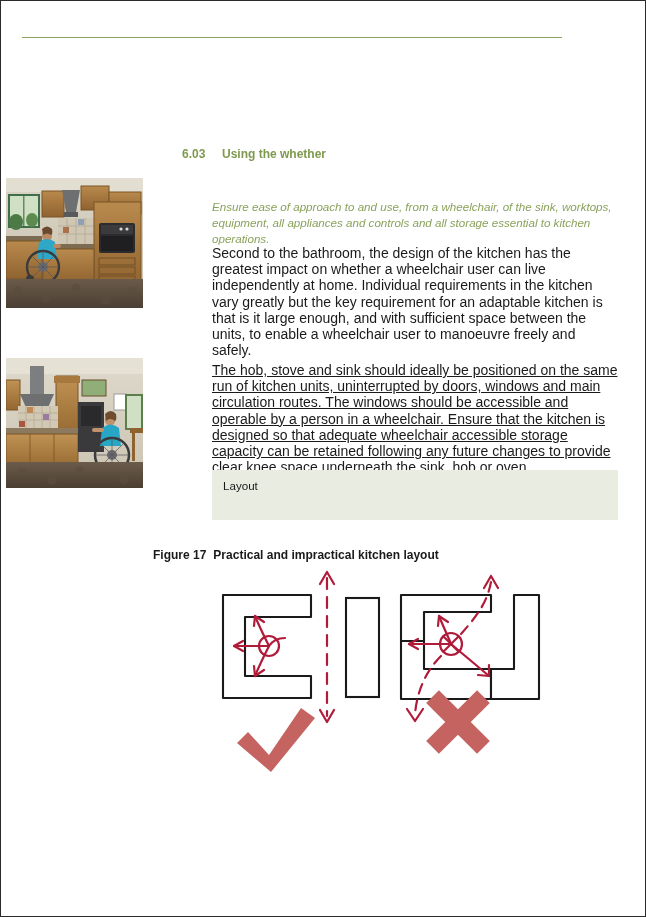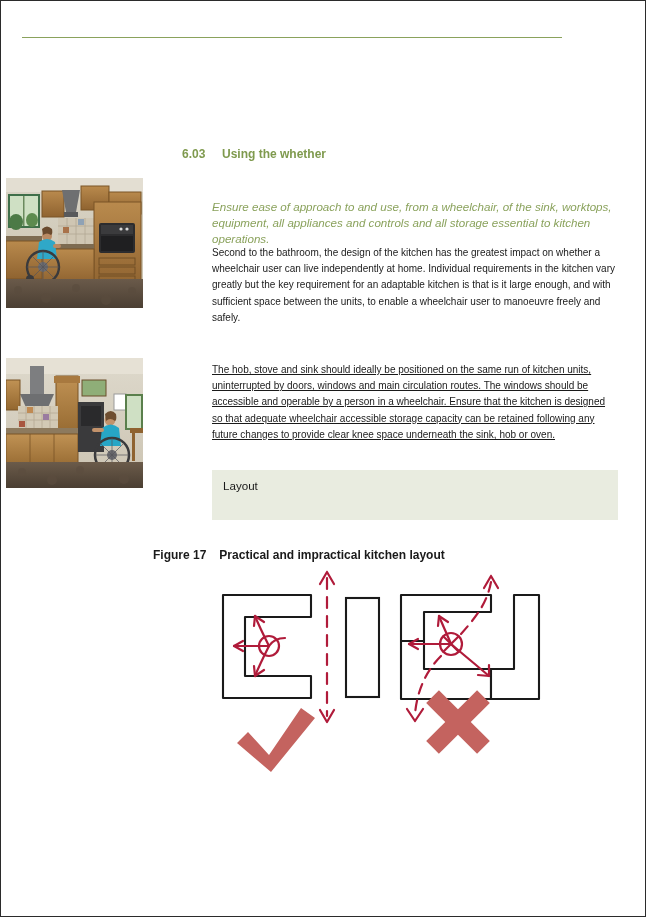--- a/index.html
+++ b/index.html
@@ -24,32 +24,32 @@
   .photo{position:absolute;left:5px;width:137px;overflow:hidden;}
   .photo1{top:177px;height:130px;}
   .photo2{top:357px;height:130px;}
   .ph-canvas{position:absolute;inset:0;}
 
   
   .col{position:absolute;left:211px;width:406px;}
   .sec-head{position:absolute;left:181px;top:146px;font-size:12px;font-weight:bold;color:#7f9a4e;}
   .sec-head .num{display:inline-block;width:40px;}
   .intro{top:182px;font-size:11.6px;line-height:16.2px;color:#8aa25c;font-style:italic;margin-top:16px;}
-  .para{font-size:10px;line-height:16.2px;color:#1a1a1a;}
+  .para{font-size:14px;line-height:16.2px;color:#1a1a1a;}
   .p1{top:244px;}
   .p2{top:361px;text-decoration:underline;}
 
   
   .callout{position:absolute;left:211px;top:469px;width:406px;height:50px;background:#e9ece0;}
   .callout .lbl{position:absolute;left:11px;top:9px;font-size:11.6px;color:#1a1a1a;}
   .callout .val{position:absolute;left:120px;top:9px;width:275px;font-size:11.6px;line-height:16.2px;color:#1a1a1a;}
 
   
   .fig-cap{position:absolute;left:152px;top:547px;font-size:12px;font-weight:bold;color:#1a1a1a;}
-  .fig-cap .fnum{margin-right:13px;}
+  .fig-cap .fnum{margin-right:7px;}
   .figure{position:absolute;left:200px;top:565px;width:360px;height:215px;}
   svg{display:block;}
 </style>
 </head>
 <body>
 
 <div class="page">
 
   <div class="hdr-rule"></div>
 

